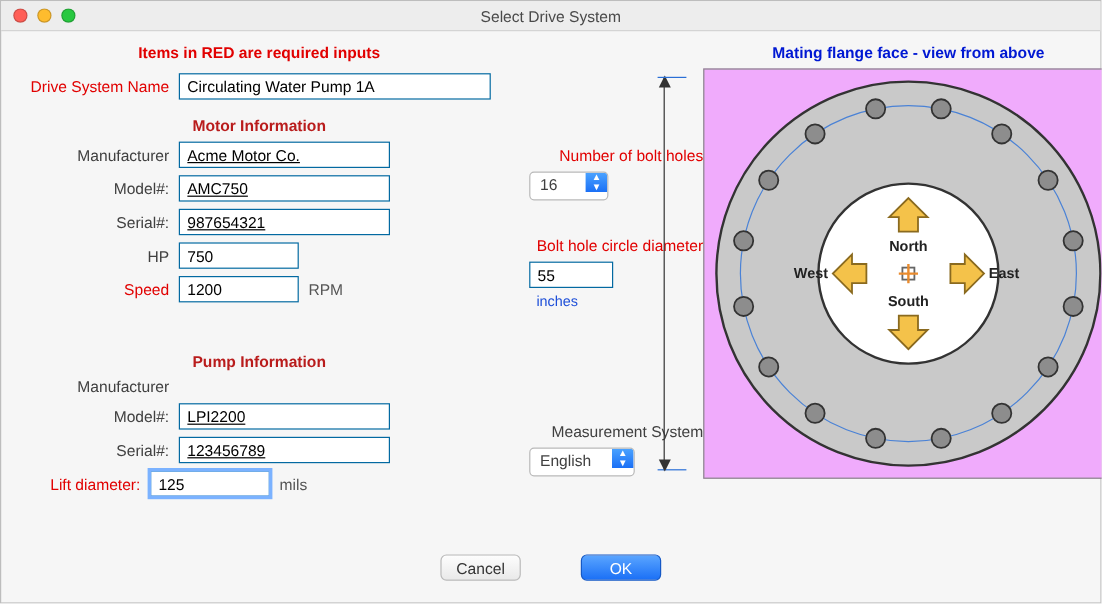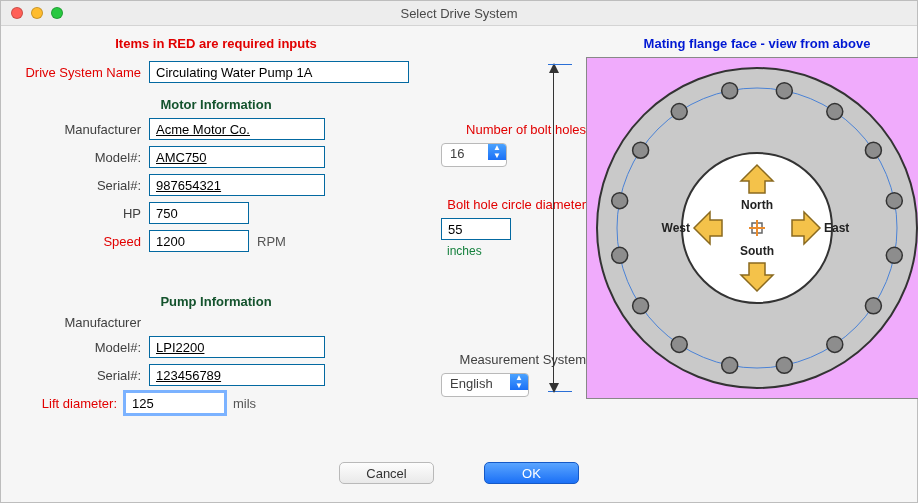--- a/index.html
+++ b/index.html
@@ -97,33 +97,33 @@
   .w-md { width: 100px; }
   .w-name { width: 260px; }
   .suffix {
     margin-left: 8px;
     color: #555;
   }
   .section-title {
     font-weight: bold;
     text-align: center;
     margin: 14px 0 6px 0;
-    color: #14532d;
+    color: #b91c1c;
   }
   .mid .mid-row {
     margin: 10px 0 24px 0;
   }
   .mid-label {
     text-align: right;
     margin-bottom: 6px;
     font-size: 13px;
   }
   .mid-label.red { color: #e10000; }
   .mid-control { text-align: left; padding-left: 30px; }
-  .mid-sub { padding-left: 36px; color: #15803d; font-size: 12px; margin-top: 4px;}
+  .mid-sub { padding-left: 36px; color: #1d4ed8; font-size: 12px; margin-top: 4px;}
   .mac-select {
     display: inline-flex;
     align-items: flex-start;
     height: 22px;
     border: 1px solid #b9b9b9;
     background: #fff;
     border-radius: 4px;
     overflow: hidden;
   }
   .mac-select .val {
@@ -180,21 +180,21 @@
 
   .buttons {
     position: absolute;
     bottom: 18px;
     left: 0; right: 0;
     display: flex;
     justify-content: center;
     gap: 50px;
   }
   .btn {
-    width: 95px;
+    width: 67px;
     height: 22px;
     border-radius: 5px;
     font-size: 13px;
     display: flex;
     align-items: center;
     justify-content: center;
     cursor: pointer;
     box-sizing: border-box;
   }
   .btn.default {

